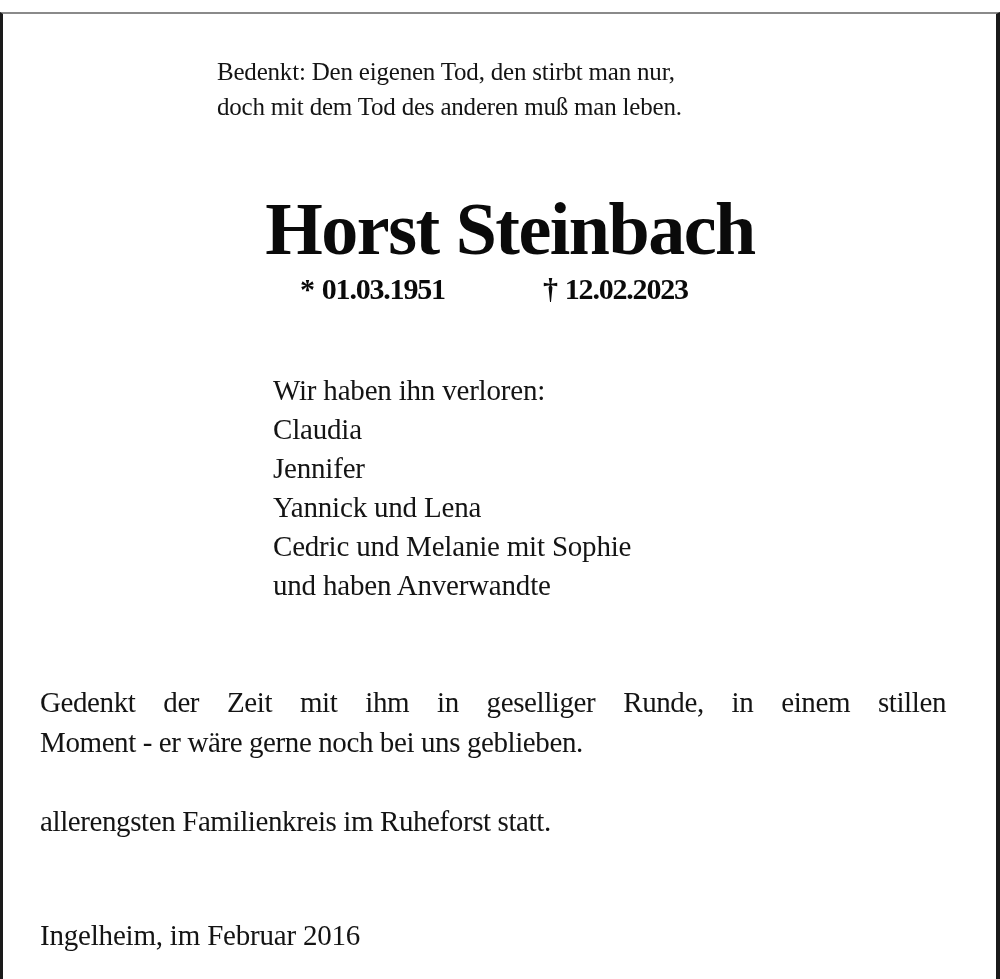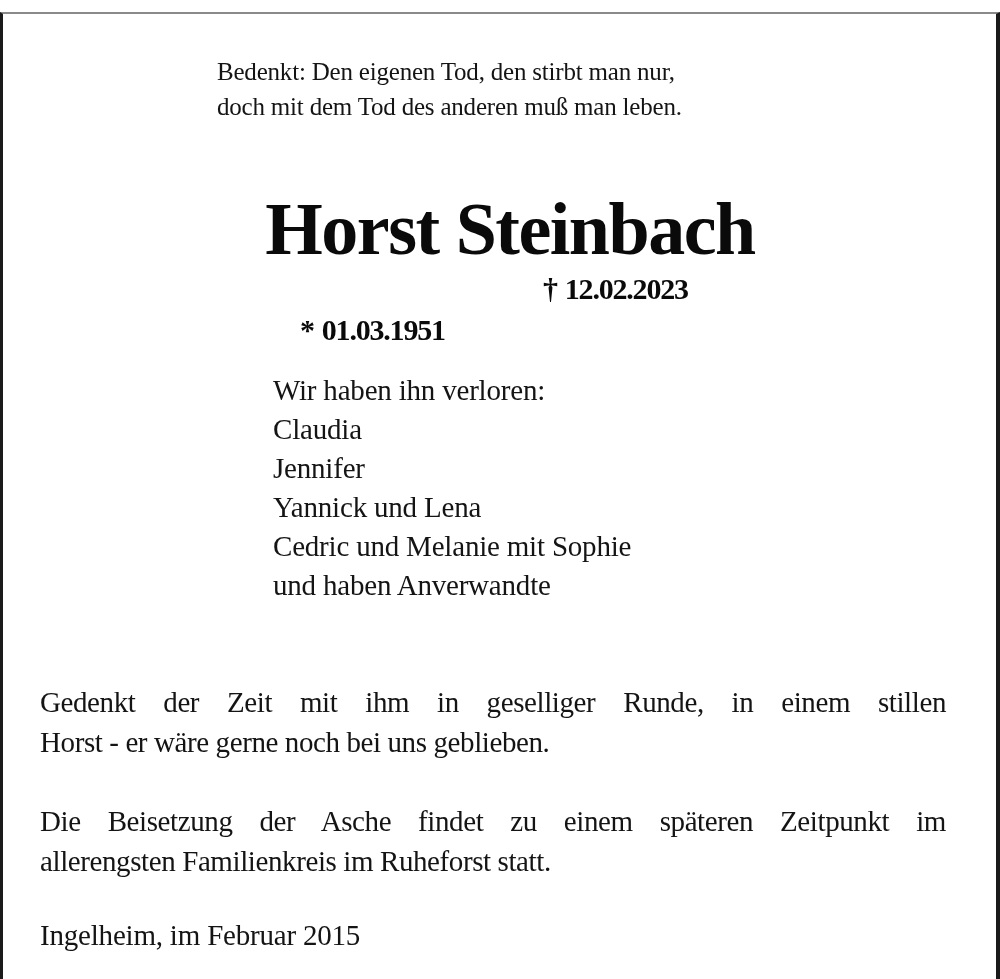--- a/index.html
+++ b/index.html
@@ -51,21 +51,21 @@
   }
 
   .dates {
     top: 255px;
     font-size: 30px;
     font-weight: bold;
     line-height: 40px;
     letter-spacing: -1.2px;
     color: #0a0a0a;
   }
-  .birth { left: 297px; margin-top: 41px; }
+  .birth { left: 297px; }
   .death { left: 540px; }
   .sym { margin-right: 8px; }
 
   .family {
     left: 270px;
     top: 357px;
     font-size: 29px;
     line-height: 39px;
     letter-spacing: -0.2px;
   }
@@ -124,23 +124,22 @@
     <div>Wir haben ihn verloren:</div>
     <div>Claudia</div>
     <div>Jennifer</div>
     <div>Yannick und Lena</div>
     <div>Cedric und Melanie mit Sophie</div>
     <div>und haben Anverwandte</div>
   </div>
 
   <div class="abs para p1">
     <span class="line">Gedenkt der Zeit mit ihm in geselliger Runde, in einem stillen</span>
-    <span class="line last">Horst - er wäre gerne noch bei uns geblieben.</span>
+    <span class="line last">Moment - er wäre gerne noch bei uns geblieben.</span>
   </div>
 
   <div class="abs para p2">
-    <span class="line">Die Beisetzung der Asche findet zu einem späteren Zeitpunkt im</span>
     <span class="line last">allerengsten Familienkreis im Ruheforst statt.</span>
   </div>
 
-  <div class="abs footer">Ingelheim, im Februar 2015</div>
+  <div class="abs footer">Ingelheim, im Februar 2016</div>
 
 </div>
 
 </body></html>

